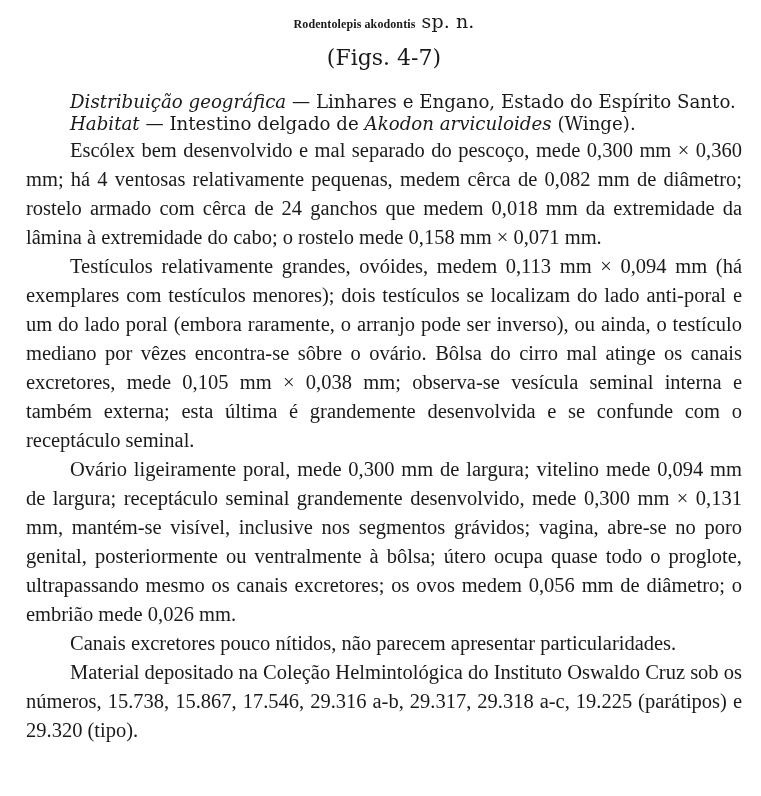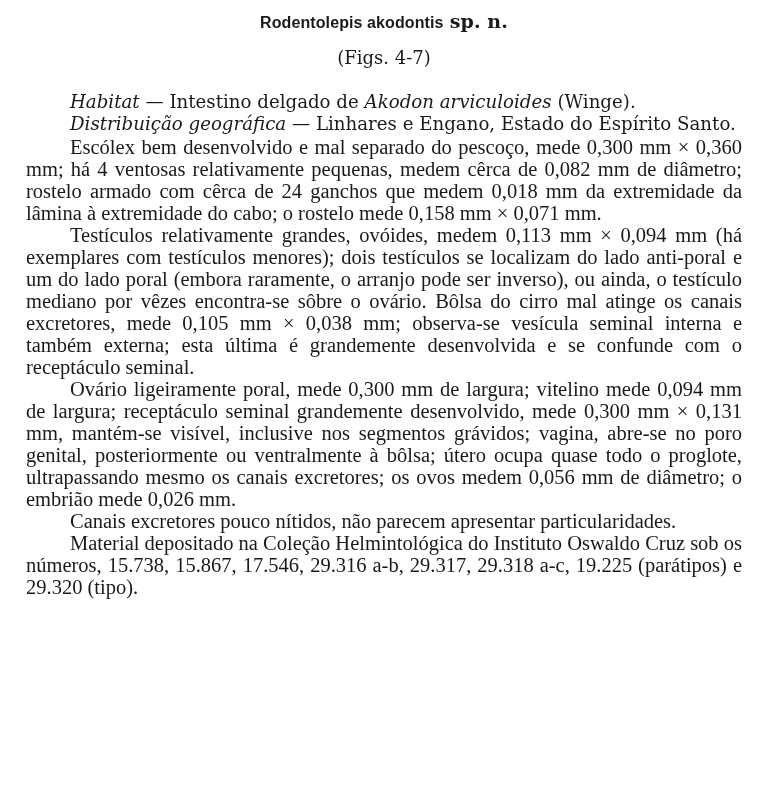--- a/index.html
+++ b/index.html
@@ -26,76 +26,76 @@
     top: 8px;
     left: 0;
     width: 716px;
     text-align: center;
     font-size: 19px;
     line-height: 26px;
     letter-spacing: 0.1px;
   }
   .title .bold {
     font-weight: bold;
-    font-family: Liberation Sans, sans-serif;
-    font-size: 16px;
+    font-family: Liberation Serif, serif;
+    font-size: 12px;
   }
   .title .plain {
     font-family: "DejaVu Serif", serif;
-    font-weight: bold;
+    font-weight: normal;
   }
   .figs {
     position: absolute;
     top: 46px;
     left: 0;
     width: 716px;
     text-align: center;
-    font-size: 18px;
+    font-size: 22px;
     line-height: 24px;
   }
   .body {
     position: absolute;
     top: 91px;
     left: 0;
     width: 716px;
     font-size: 18.2px;
     line-height: 22.4px;
     text-align: justify;
   }
   .para {
     margin: 0;
     text-indent: 44px;
     text-align: justify;
   }
   .serif-b {
     font-family: "Liberation Serif", serif;
     font-size: 20.5px;
-    line-height: 22px;
+    line-height: 29px;
   }
   i, .it {
     font-style: italic;
   }
 </style>
 </head>
 <body>
 
 <div class="page">
 
   <div class="title">
     <span class="bold">Rodentolepis akodontis</span>
     <span class="plain">sp. n.</span>
   </div>
 
   <div class="figs">(Figs. 4-7)</div>
 
   <div class="body">
 
+    <p class="para"><span class="it">Distribuição geográfica</span><span> — </span><span>Linhares e Engano, Estado do Espírito Santo.</span></p>
+
     <p class="para"><span class="it">Habitat</span><span> — </span><span>Intestino delgado de </span><span class="it">Akodon arviculoides</span><span> (Winge).</span></p>
-
-    <p class="para"><span class="it">Distribuição geográfica</span><span> — </span><span>Linhares e Engano, Estado do Espírito Santo.</span></p>
 
 
     <p class="para serif-b">Escólex bem desenvolvido e mal separado do pescoço, mede 0,300 mm × 0,360 mm; há 4 ventosas relativamente pequenas, medem cêrca de 0,082 mm de diâmetro; rostelo armado com cêrca de 24 ganchos que medem 0,018 mm da extremidade da lâmina à extremidade do cabo; o rostelo mede 0,158 mm × 0,071 mm.</p>
 
     <p class="para serif-b">Testículos relativamente grandes, ovóides, medem 0,113 mm × 0,094 mm (há exemplares com testículos menores); dois testículos se localizam do lado anti-poral e um do lado poral (embora raramente, o arranjo pode ser inverso), ou ainda, o testículo mediano por vêzes encontra-se sôbre o ovário. Bôlsa do cirro mal atinge os canais excretores, mede 0,105 mm × 0,038 mm; observa-se vesícula seminal interna e também externa; esta última é grandemente desenvolvida e se confunde com o receptáculo seminal.</p>
 
     <p class="para serif-b">Ovário ligeiramente poral, mede 0,300 mm de largura; vitelino mede 0,094 mm de largura; receptáculo seminal grandemente desenvolvido, mede 0,300 mm × 0,131 mm, mantém-se visível, inclusive nos segmentos grávidos; vagina, abre-se no poro genital, posteriormente ou ventralmente à bôlsa; útero ocupa quase todo o proglote, ultrapassando mesmo os canais excretores; os ovos medem 0,056 mm de diâmetro; o embrião mede 0,026 mm.</p>
 
     <p class="para serif-b">Canais excretores pouco nítidos, não parecem apresentar particularidades.</p>
 

